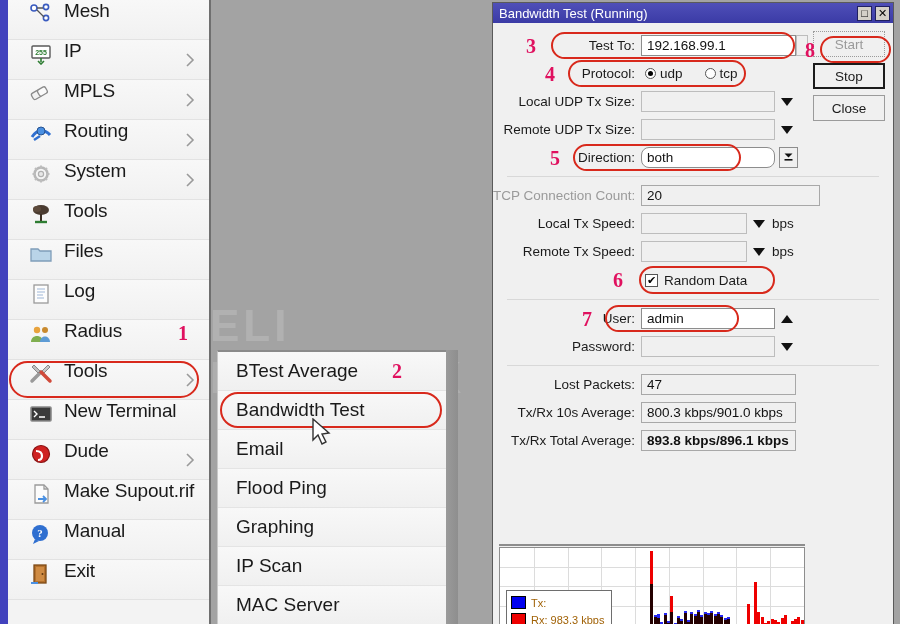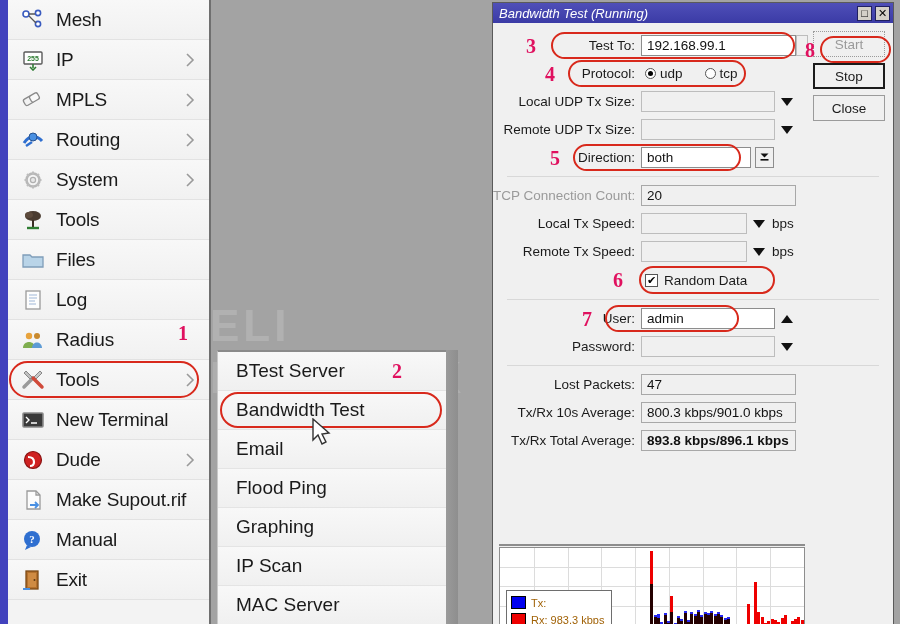--- a/index.html
+++ b/index.html
@@ -34,24 +34,24 @@
 
   
   .mainmenu {
     position: absolute; left: 8px; top: 0; width: 203px; height: 624px;
     background: #f3f3f3;
     border-right: 2px solid #6f6f6f;
   }
   .menu-row {
     position: relative;
     height: 40px;
-    display: flex; align-items: center;
+    display: flex; align-items: flex-start;
     border-bottom: 1px solid #e2e2e2;
     background: linear-gradient(to bottom,#f8f8f8 0%, #f1f1f1 100%);
-    padding-left: 8px;
+    padding-left: 16px;
   }
   .menu-row .mi-icon {
     width: 34px; height: 28px; flex: 0 0 34px;
     display: flex; align-items: center; justify-content: center;
   }
   .menu-row .mi-label {
     font-size: 19px; color: #1a1a1a; padding-left: 6px;
     font-family: "Liberation Sans", sans-serif;
     letter-spacing: -0.2px;
   }
@@ -113,21 +113,21 @@
     border: 1px solid #5a5a5a;
   }
   .dlg-title {
     height: 20px;
     background: linear-gradient(to bottom,#4f4fb8 0%, #3b3ba6 100%);
     display: flex; align-items: center;
     padding: 0 3px 0 6px;
     color: #ffffff; font-size: 13px;
     font-family: "Liberation Sans", sans-serif;
   }
-  .dlg-title .t-text { flex: 1; font-style: italic; }
+  .dlg-title .t-text { flex: 1; }
   .tbtn {
     width: 15px; height: 15px; margin-left: 3px;
     background: #d4d0c8; border: 1px solid #202060;
     display: flex; align-items: center; justify-content: center;
     font-size: 11px; line-height: 1; color: #000;
   }
   .dlg-body {
     position: relative; height: 601px; padding: 6px 0 0 0;
     background: #f0f0f0;
   }
@@ -432,21 +432,21 @@
           </svg>
         </span>
         <span class="mi-label">Exit</span>
       </div>
     </div>
 
   <div class="submenu-edge"></div>
 
   <div class="submenu" id="submenu">
       <div class="submenu-row">
-        <span>BTest Server</span>
+        <span>BTest Average</span>
       </div>
       <div class="submenu-row highlight-ring">
         <span>Bandwidth Test</span>
       </div>
       <div class="submenu-row">
         <span>Email</span>
       </div>
       <div class="submenu-row">
         <span>Flood Ping</span>
       </div>
@@ -515,36 +515,36 @@
       </div>
 
       <div class="frow">
         <div class="flabel">Remote UDP Tx Size:</div>
         <div class="fval empty" style="width:134px;"></div>
         <span class="caret"></span>
       </div>
 
       <div class="frow" style="margin-top:2px;">
         <div class="flabel">Direction:</div>
-        <div class="fval" style="width:110px;">both</div>
+        <div class="fval" style="width:134px;border-radius:8px;">both</div>
         <div class="dropbox">
           <svg width="11" height="11" viewBox="0 0 11 11">
             <polygon points="1.5,1.5 9.5,1.5 5.5,5.5" fill="#111"></polygon>
             <rect x="1.5" y="7" width="8" height="1.6" fill="#111"></rect>
           </svg>
         </div>
         <div class="ring" style="left:80px; top:-1px; width:168px; height:27px;"></div>
         <div class="badge-num" style="left:57px; top:2px;">5</div>
       </div>
 
       <div class="sep"></div>
 
       <div class="frow">
         <div class="flabel dim">TCP Connection Count:</div>
-        <div class="fval ro" style="width:155px;">20</div>
+        <div class="fval ro" style="width:179px;">20</div>
       </div>
 
       <div class="frow">
         <div class="flabel">Local Tx Speed:</div>
         <div class="fval empty" style="width:106px;"></div>
         <span class="caret"></span>
         <span class="unit">bps</span>
       </div>
 
       <div class="frow">

